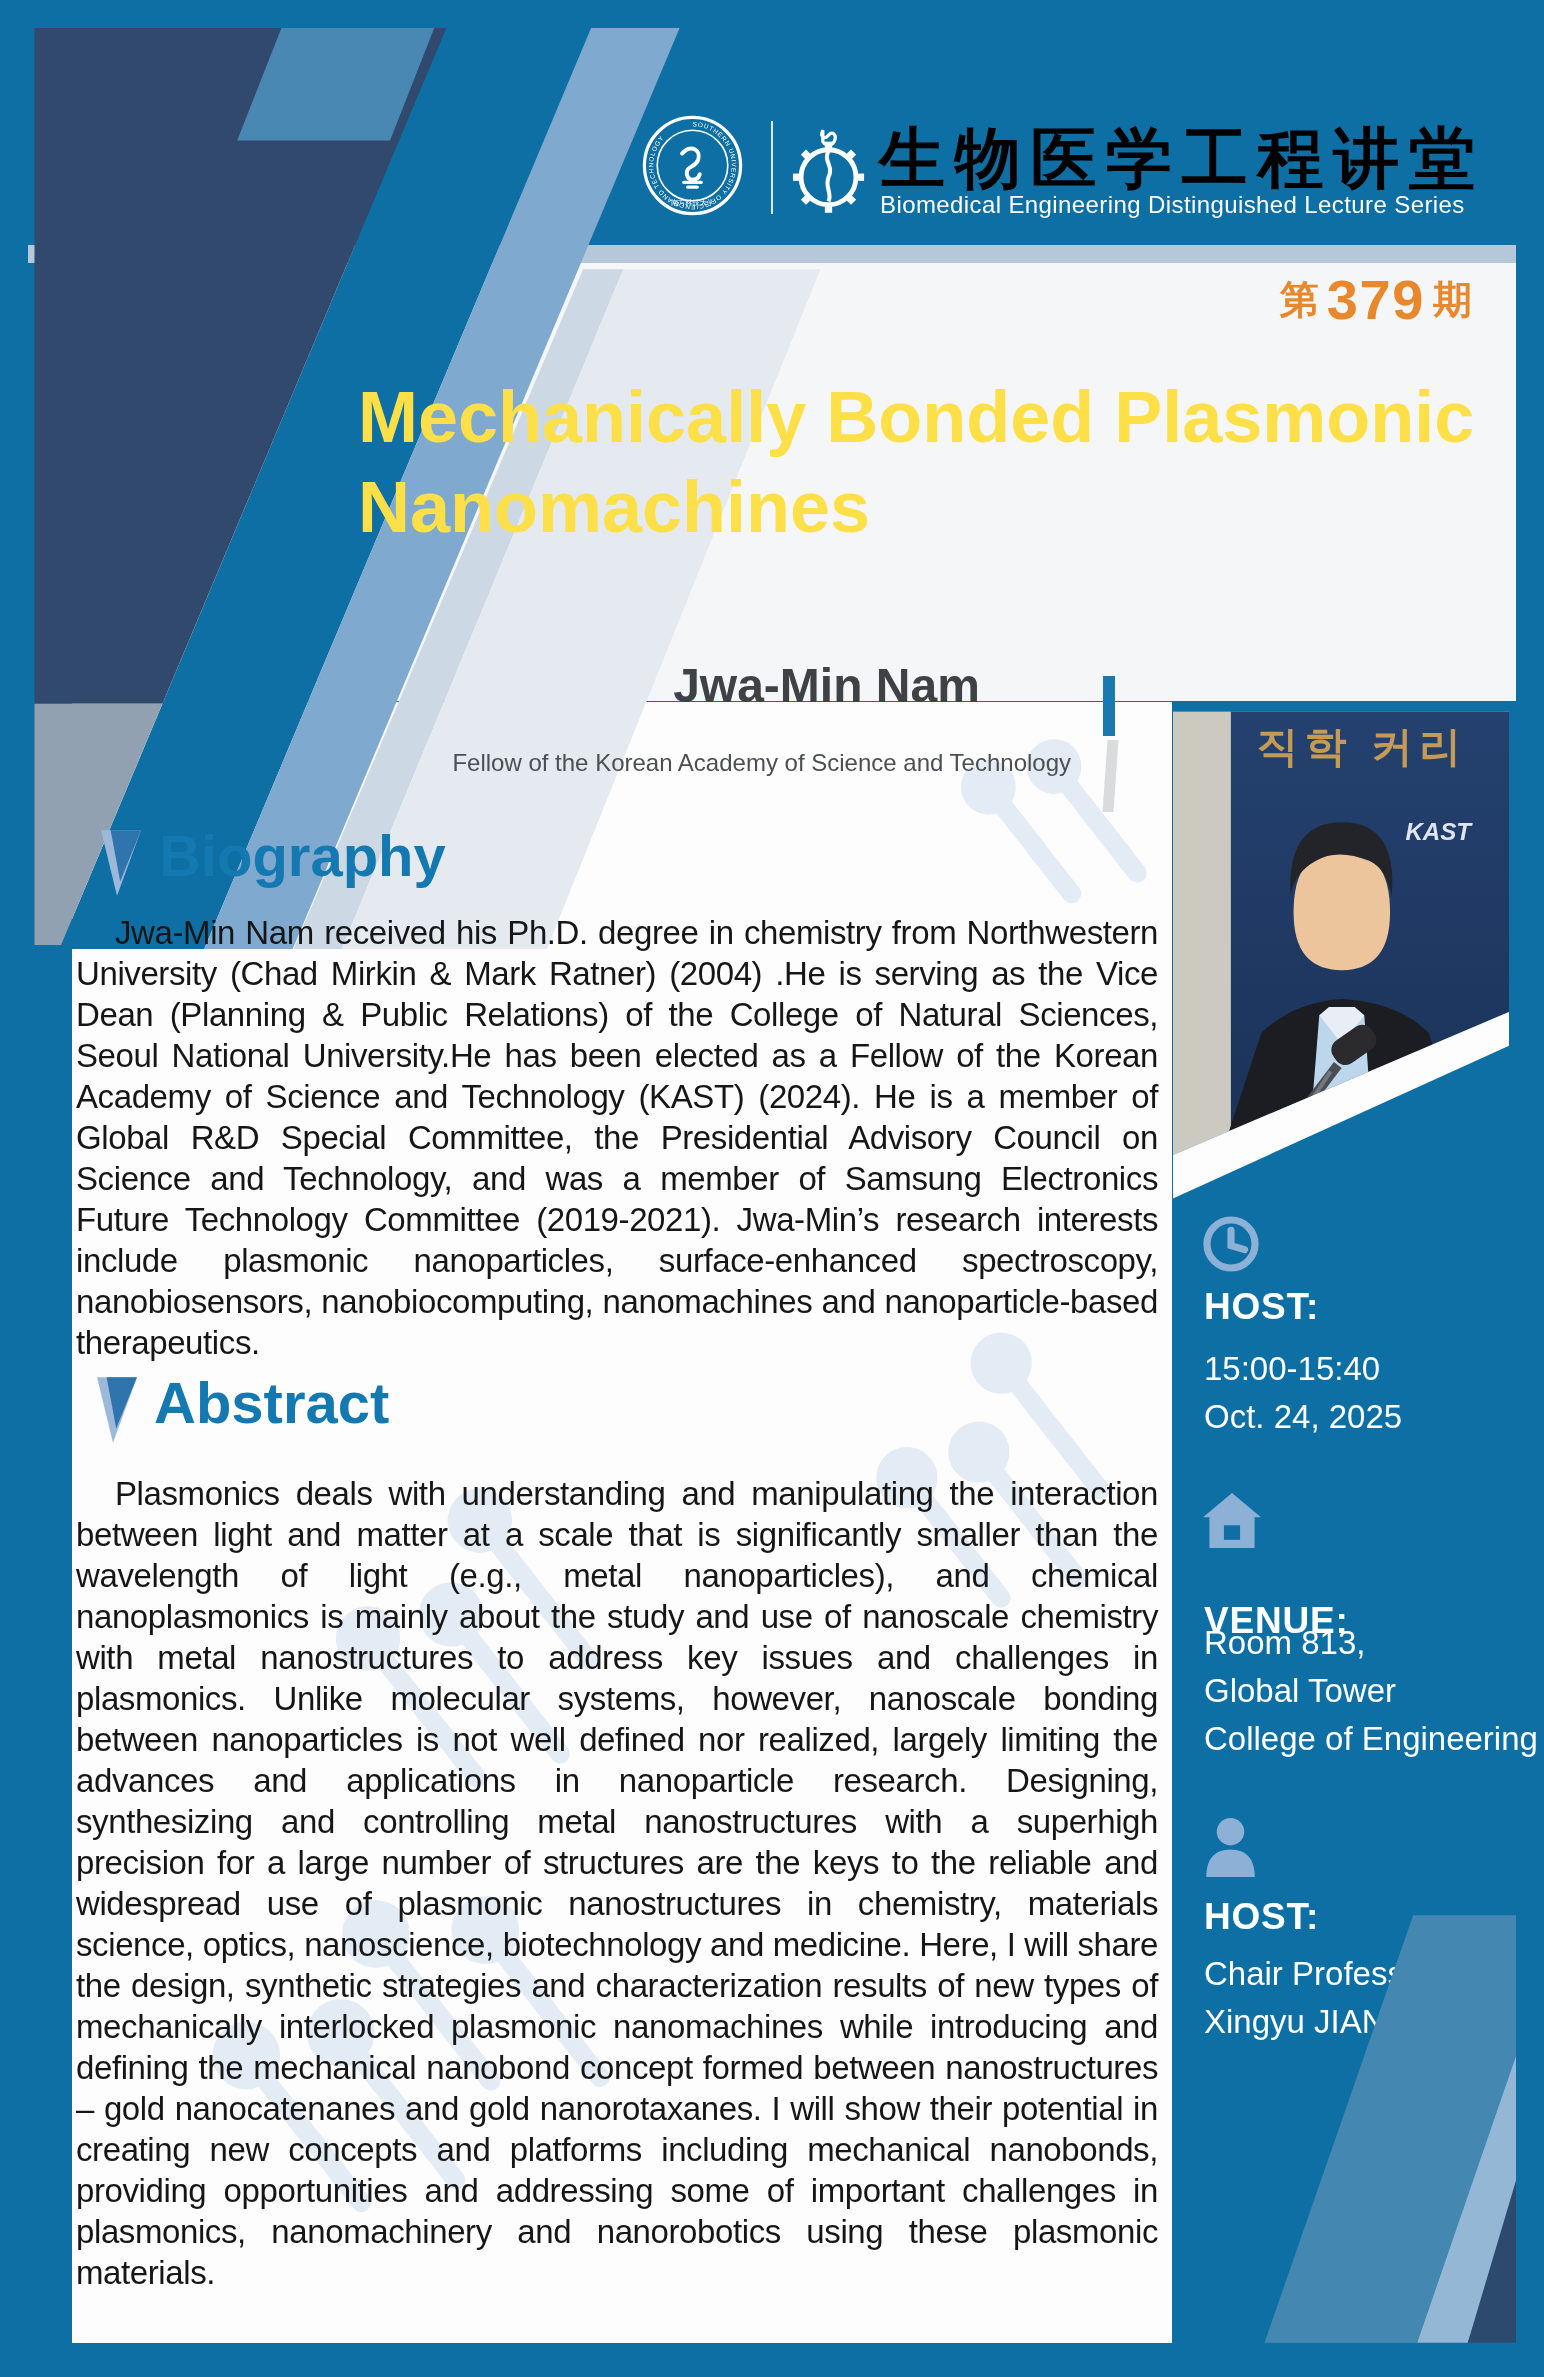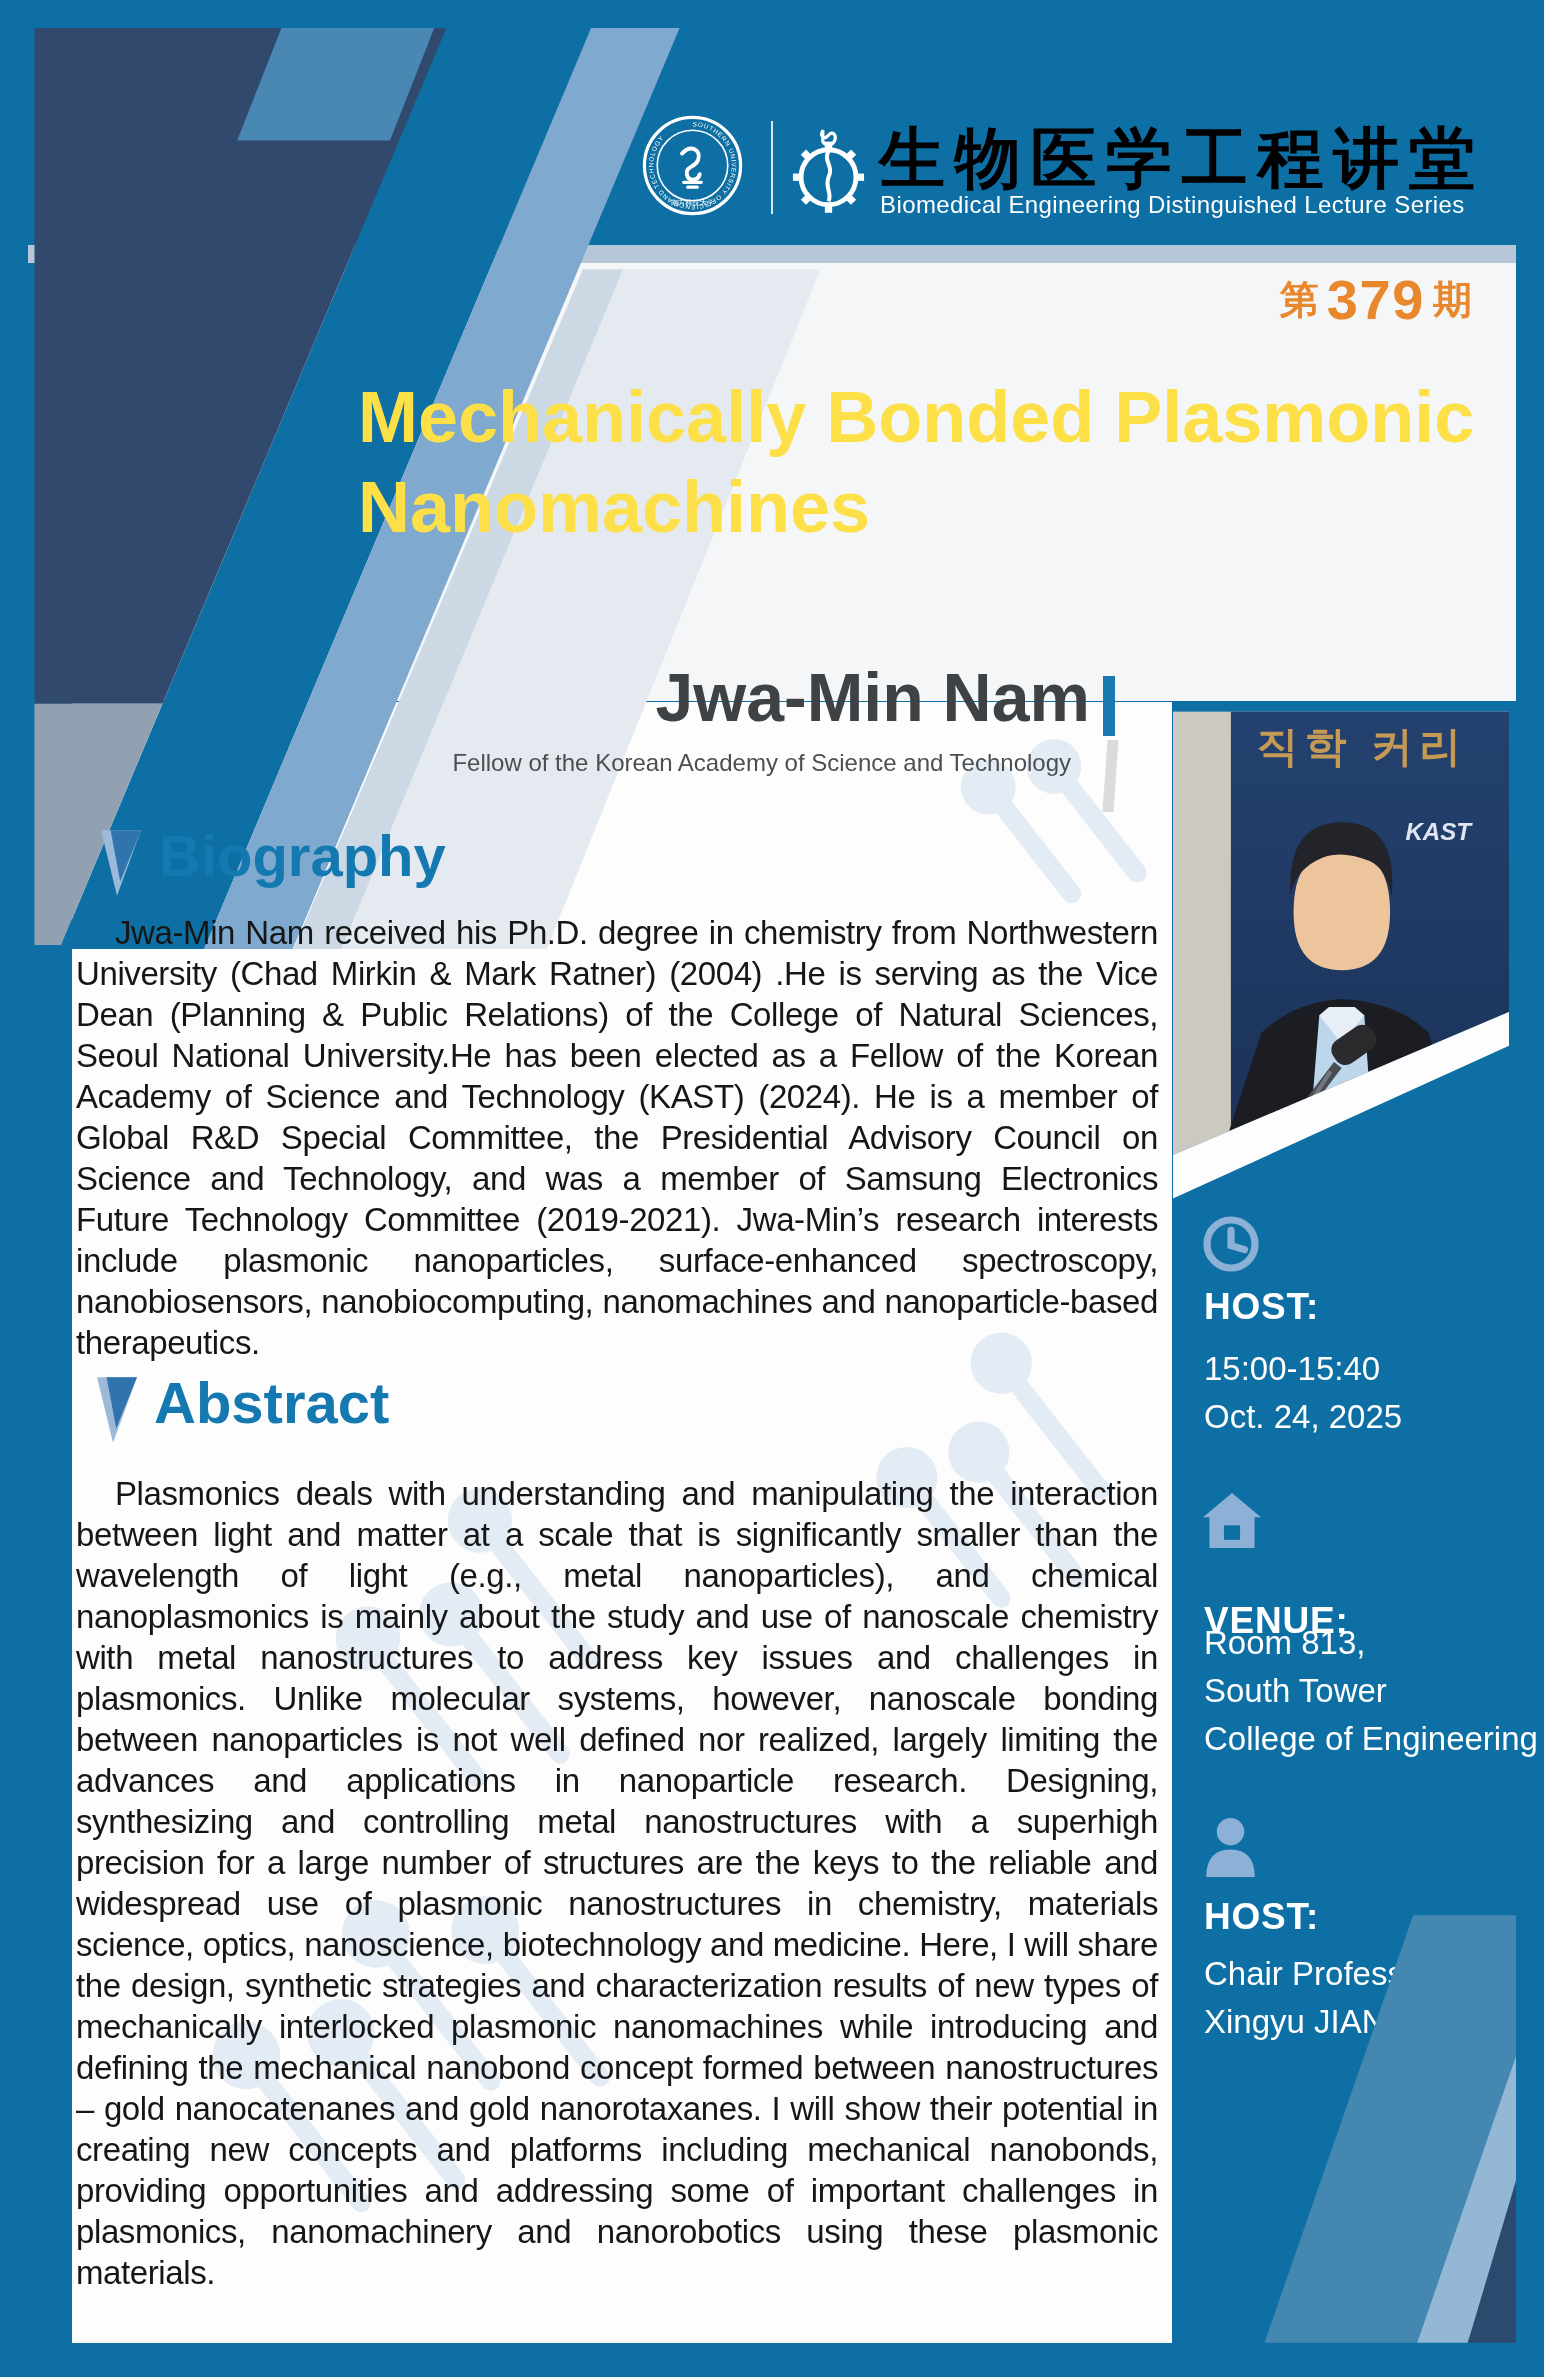--- a/index.html
+++ b/index.html
@@ -19,21 +19,21 @@
   .emblem{left:784px; top:119px;}
   .series-zh{left:879px; top:114px; width:611px; font-size:66px; font-weight:bold; color:#000000; letter-spacing:9.7px; white-space:nowrap;}
   .series-en{left:880px; top:191px; width:611px; font-size:24px; color:#ffffff; letter-spacing:0.4px; white-space:nowrap;}
   
   .issue{left:1110px; top:267px; width:362px; text-align:right; color:#e8872c; white-space:nowrap;}
   .issue .cjk{font-size:39px; font-weight:bold; vertical-align:6.4px;}
   .issue .num{font-size:56px; font-weight:bold; letter-spacing:1.6px; padding:0 8px;}
   
   .talk-title{left:358px; top:372px; width:1167px; font-size:72px; line-height:90px; font-weight:bold; color:#fde047;}
   
-  .speaker{left:563px; top:658px; width:527px; text-align:right; font-size:68px; font-weight:bold; color:#3f4245; white-space:nowrap;}
+  .speaker{left:563px; top:658px; width:527px; text-align:center; font-size:48px; font-weight:bold; color:#3f4245; white-space:nowrap;}
   .bar-blue{left:1103px; top:676px; width:12px; height:60px; background:#1a7ab0;}
   .bar-gray{left:1105px; top:740px; width:10.5px; height:72px; background:#d9dbdd; transform:skewX(-4deg);}
   .affiliation{left:386px; top:747px; width:685px; text-align:right; font-size:24px; line-height:32px; color:#4c4f52;}
   
   .sec-head{font-size:58px; font-weight:bold; color:#1579b1; white-space:nowrap;}
   .bio-head{left:159px; top:822px;}
   .abs-head{left:154px; top:1369px;}
   .flag{width:40px; height:66px;}
   .bio-flag{left:101px; top:830px;}
   .abs-flag{left:97px; top:1377px;}
@@ -214,21 +214,21 @@
   <div class="abs side-label" style="top:1286px;">HOST:</div>
   <div class="abs side-line" style="top:1350px;">15:00-15:40</div>
   <div class="abs side-line" style="top:1398px;">Oct. 24, 2025</div>
 
   <svg class="abs side-icon" style="top:1493px;" width="58" height="55" viewBox="0 0 72 68">
     <polygon points="36,0 72,30 64,30 64,68 8,68 8,30 0,30" fill="#8cb0d6"></polygon>
     <rect x="26" y="40" width="20" height="18" fill="#0d6fa3"></rect>
   </svg>
   <div class="abs side-label" style="top:1564px;margin-top:36px;">VENUE:</div>
   <div class="abs side-line" style="top:1624px;">Room 813,</div>
-  <div class="abs side-line" style="top:1672px;">South Tower</div>
+  <div class="abs side-line" style="top:1672px;">Global Tower</div>
   <div class="abs side-line" style="top:1720px;">College of Engineering</div>
 
   <svg class="abs side-icon" style="top:1817px;" width="55" height="60" viewBox="0 0 68 74">
     <circle cx="34" cy="18" r="17" fill="#8cb0d6"></circle>
     <path d="M4 74 Q4 40 34 40 Q64 40 64 74 Z" fill="#8cb0d6"></path>
   </svg>
   <div class="abs side-label" style="top:1896px;">HOST:</div>
   <div class="abs side-line" style="top:1955px;">Chair Professor</div>
   <div class="abs side-line" style="top:2003px;">Xingyu JIANG</div>
 

